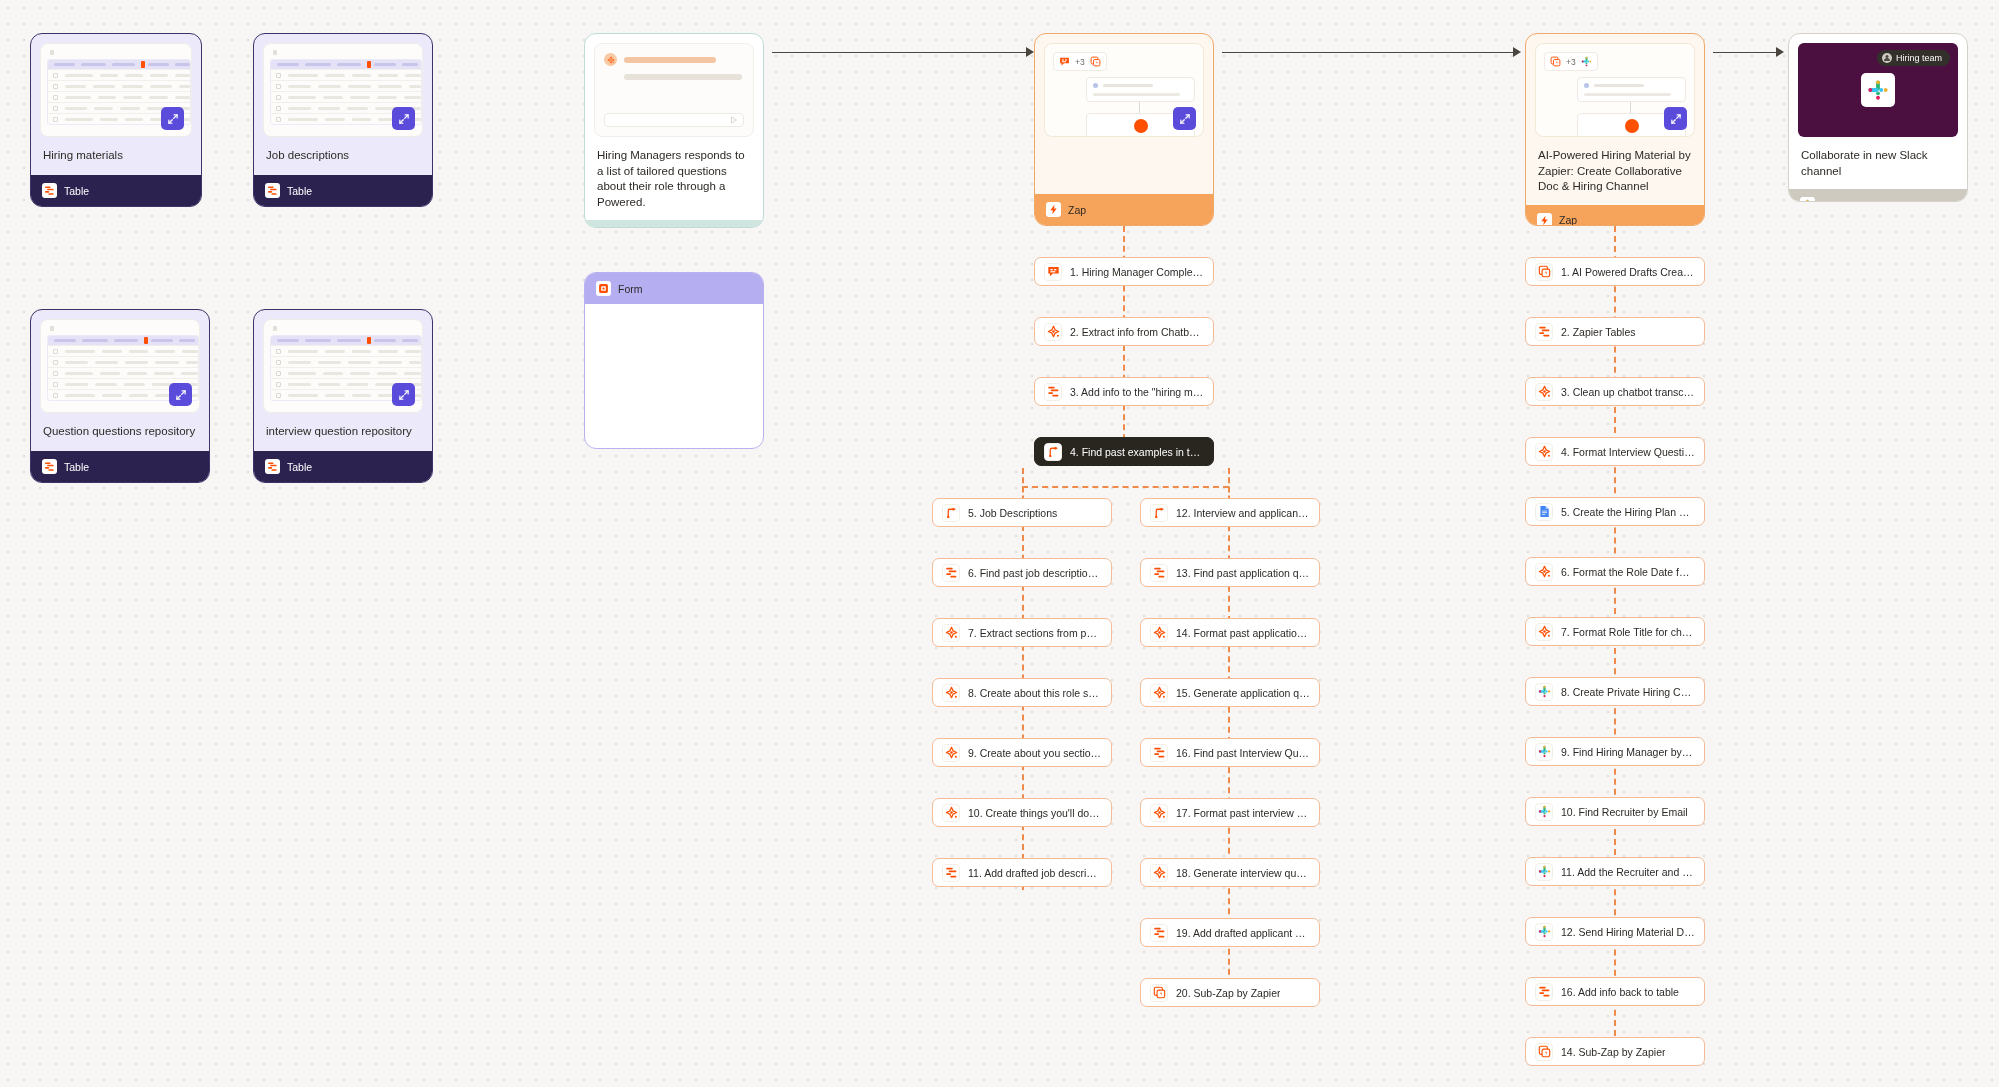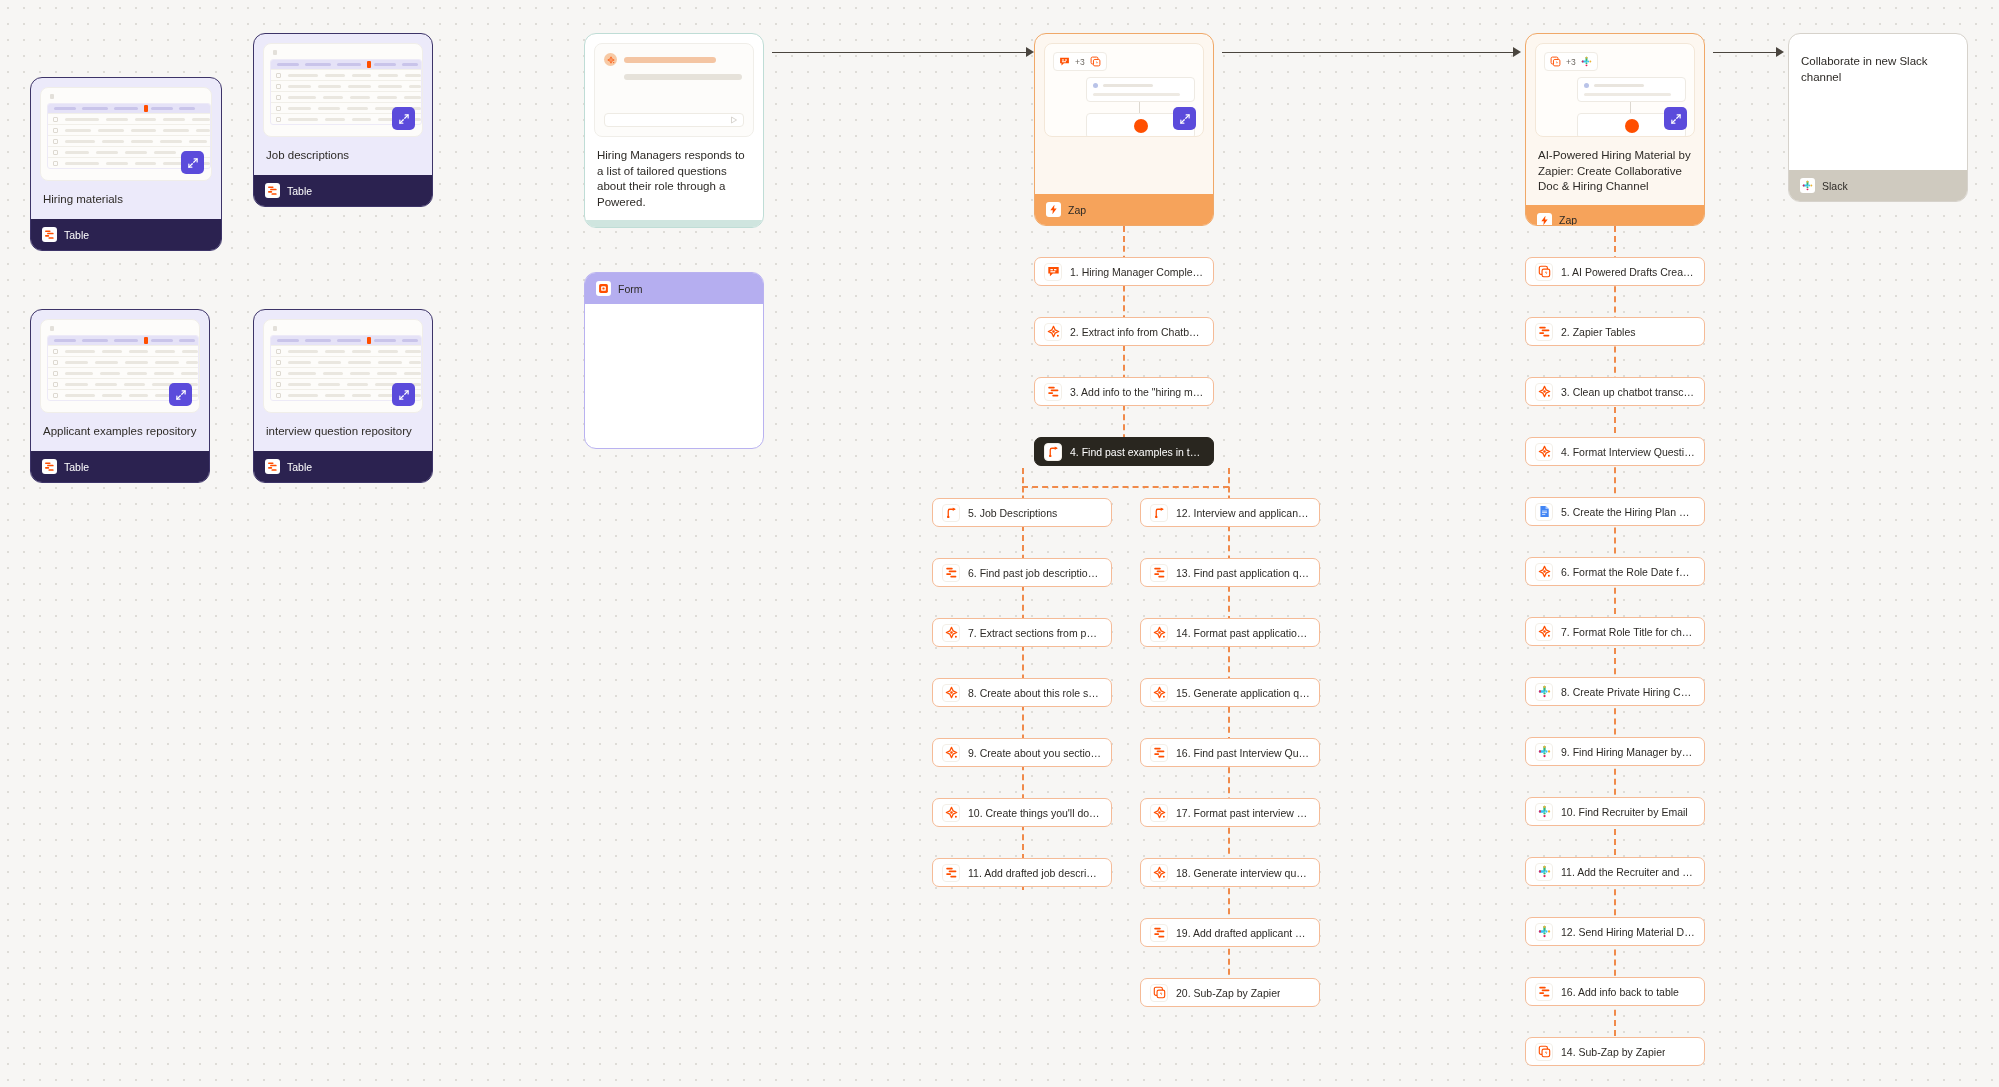--- a/index.html
+++ b/index.html
@@ -208,21 +208,21 @@
 
   <div class="dashed-h" style="left:1022px; top:486px; width:207px;"></div>
   <div class="dashed-v" style="left:1022px; top:468px; height:52px;"></div>
   <div class="dashed-v" style="left:1228px; top:468px; height:52px;"></div>
   <div class="dashed-v" style="left:1022px; top:505px; height:385px;"></div>
   <div class="dashed-v" style="left:1228px; top:505px; height:490px;"></div>
 
   <div class="dashed-v" style="left:1614px; top:226px; height:820px;"></div>
 
   <div id="assets-layer">
-      <div class="asset-card card-table" style="left: 30px; top: 33px; width: 192px; height: 174px; margin-top: 44px;">
+      <div class="asset-card card-table" style="left: 30px; top: 33px; width: 172px; height: 174px;">
         <div class="asset-body">
         <div class="asset-preview">
             <div class="mini-table">
     <div class="mt-top">
                 <i class="mt-dot"></i>
               </div>
     <div class="mt-grid">
       <div class="mt-head">
         <span style="width:22px"></span>
                   <span style="width:26px"></span>
@@ -437,21 +437,21 @@
             </div>
             <div class="expand-btn">
               <svg class="gi" width="12" height="12" viewBox="0 0 16 16" aria-hidden="true">
         <path d="M9.5 2.5 h4 v4" fill="none" stroke="#fff" stroke-width="1.6" stroke-linecap="round" stroke-linejoin="round"></path>
         <path d="M13.5 2.5 L9 7" fill="none" stroke="#fff" stroke-width="1.6" stroke-linecap="round"></path>
         <path d="M6.5 13.5 h-4 v-4" fill="none" stroke="#fff" stroke-width="1.6" stroke-linecap="round" stroke-linejoin="round"></path>
         <path d="M2.5 13.5 L7 9" fill="none" stroke="#fff" stroke-width="1.6" stroke-linecap="round"></path>
               </svg>
             </div>
           </div>
-        <div class="asset-title">Applicant examples repository</div>
+        <div class="asset-title">Question questions repository</div>
         </div>
       <div class="asset-footer">
         <i class="footer-ico">
             <svg class="gi" width="11" height="11" viewBox="0 0 16 16" aria-hidden="true">
         <rect x="1.5" y="2" width="8" height="2.4" rx="1" fill="#ff4f00"></rect>
         <rect x="4.5" y="5.4" width="9.5" height="2.4" rx="1" fill="#ff4f00"></rect>
         <rect x="1.5" y="8.8" width="6" height="2.4" rx="1" fill="#ff4f00"></rect>
         <rect x="6.5" y="12.1" width="7.5" height="2.2" rx="1" fill="#ff4f00"></rect>
             </svg>
           </i>
@@ -693,20 +693,43 @@
         <i class="footer-ico">
             <svg class="gi" width="11" height="11" viewBox="0 0 16 16" aria-hidden="true">
         <path d="M9.4 1.2 L3.4 9.2 h3.6 l-.6 5.6 6.2-8.4 H8.8 Z" fill="#ff4f00"></path>
             </svg>
           </i>
         <span>Zap</span>
         </div>
       </div>
       <div class="asset-card card-slack" style="left: 1788px; top: 33px; width: 180px; height: 169px;">
         <div class="asset-body">
+          <div class="slack-prev">
+    <div class="slack-badge">
+      <i class="pp">
+                <svg class="gi" width="8" height="8" viewBox="0 0 16 16" aria-hidden="true">
+        <circle cx="8" cy="5" r="3" fill="#4b4741"></circle>
+        <path d="M2 14 a6 6 0 0 1 12 0 Z" fill="#4b4741"></path>
+                </svg>
+              </i>
+      <span>Hiring team</span>
+    </div>
+    <div class="slack-logo-box">
+              <svg class="gi" width="22" height="22" viewBox="0 0 16 16" aria-hidden="true">
+        <rect x="6.6" y="1" width="2.8" height="7.4" rx="1.4" fill="#2eb67d"></rect>
+        <rect x="6.6" y="9" width="2.8" height="2.8" rx="1.4" fill="#2eb67d"></rect>
+        <rect x="1" y="6.6" width="7.4" height="2.8" rx="1.4" fill="#36c5f0"></rect>
+        <rect x="9" y="6.6" width="2.8" height="2.8" rx="1.4" fill="#36c5f0"></rect>
+        <rect x="6.6" y="1" width="2.8" height="2.8" rx="1.4" fill="#ecb22e"></rect>
+        <rect x="12.2" y="6.6" width="2.8" height="2.8" rx="1.4" fill="#ecb22e"></rect>
+        <rect x="6.6" y="12.2" width="2.8" height="2.8" rx="1.4" fill="#e01e5a"></rect>
+        <rect x="1" y="6.6" width="2.8" height="2.8" rx="1.4" fill="#e01e5a"></rect>
+              </svg>
+            </div>
+  </div>
         <div class="asset-title">Collaborate in new Slack channel</div>
         </div>
       <div class="asset-footer">
         <i class="footer-ico">
             <svg class="gi" width="11" height="11" viewBox="0 0 16 16" aria-hidden="true">
         <rect x="6.6" y="1" width="2.8" height="7.4" rx="1.4" fill="#2eb67d"></rect>
         <rect x="6.6" y="9" width="2.8" height="2.8" rx="1.4" fill="#2eb67d"></rect>
         <rect x="1" y="6.6" width="7.4" height="2.8" rx="1.4" fill="#36c5f0"></rect>
         <rect x="9" y="6.6" width="2.8" height="2.8" rx="1.4" fill="#36c5f0"></rect>
         <rect x="6.6" y="1" width="2.8" height="2.8" rx="1.4" fill="#ecb22e"></rect>

